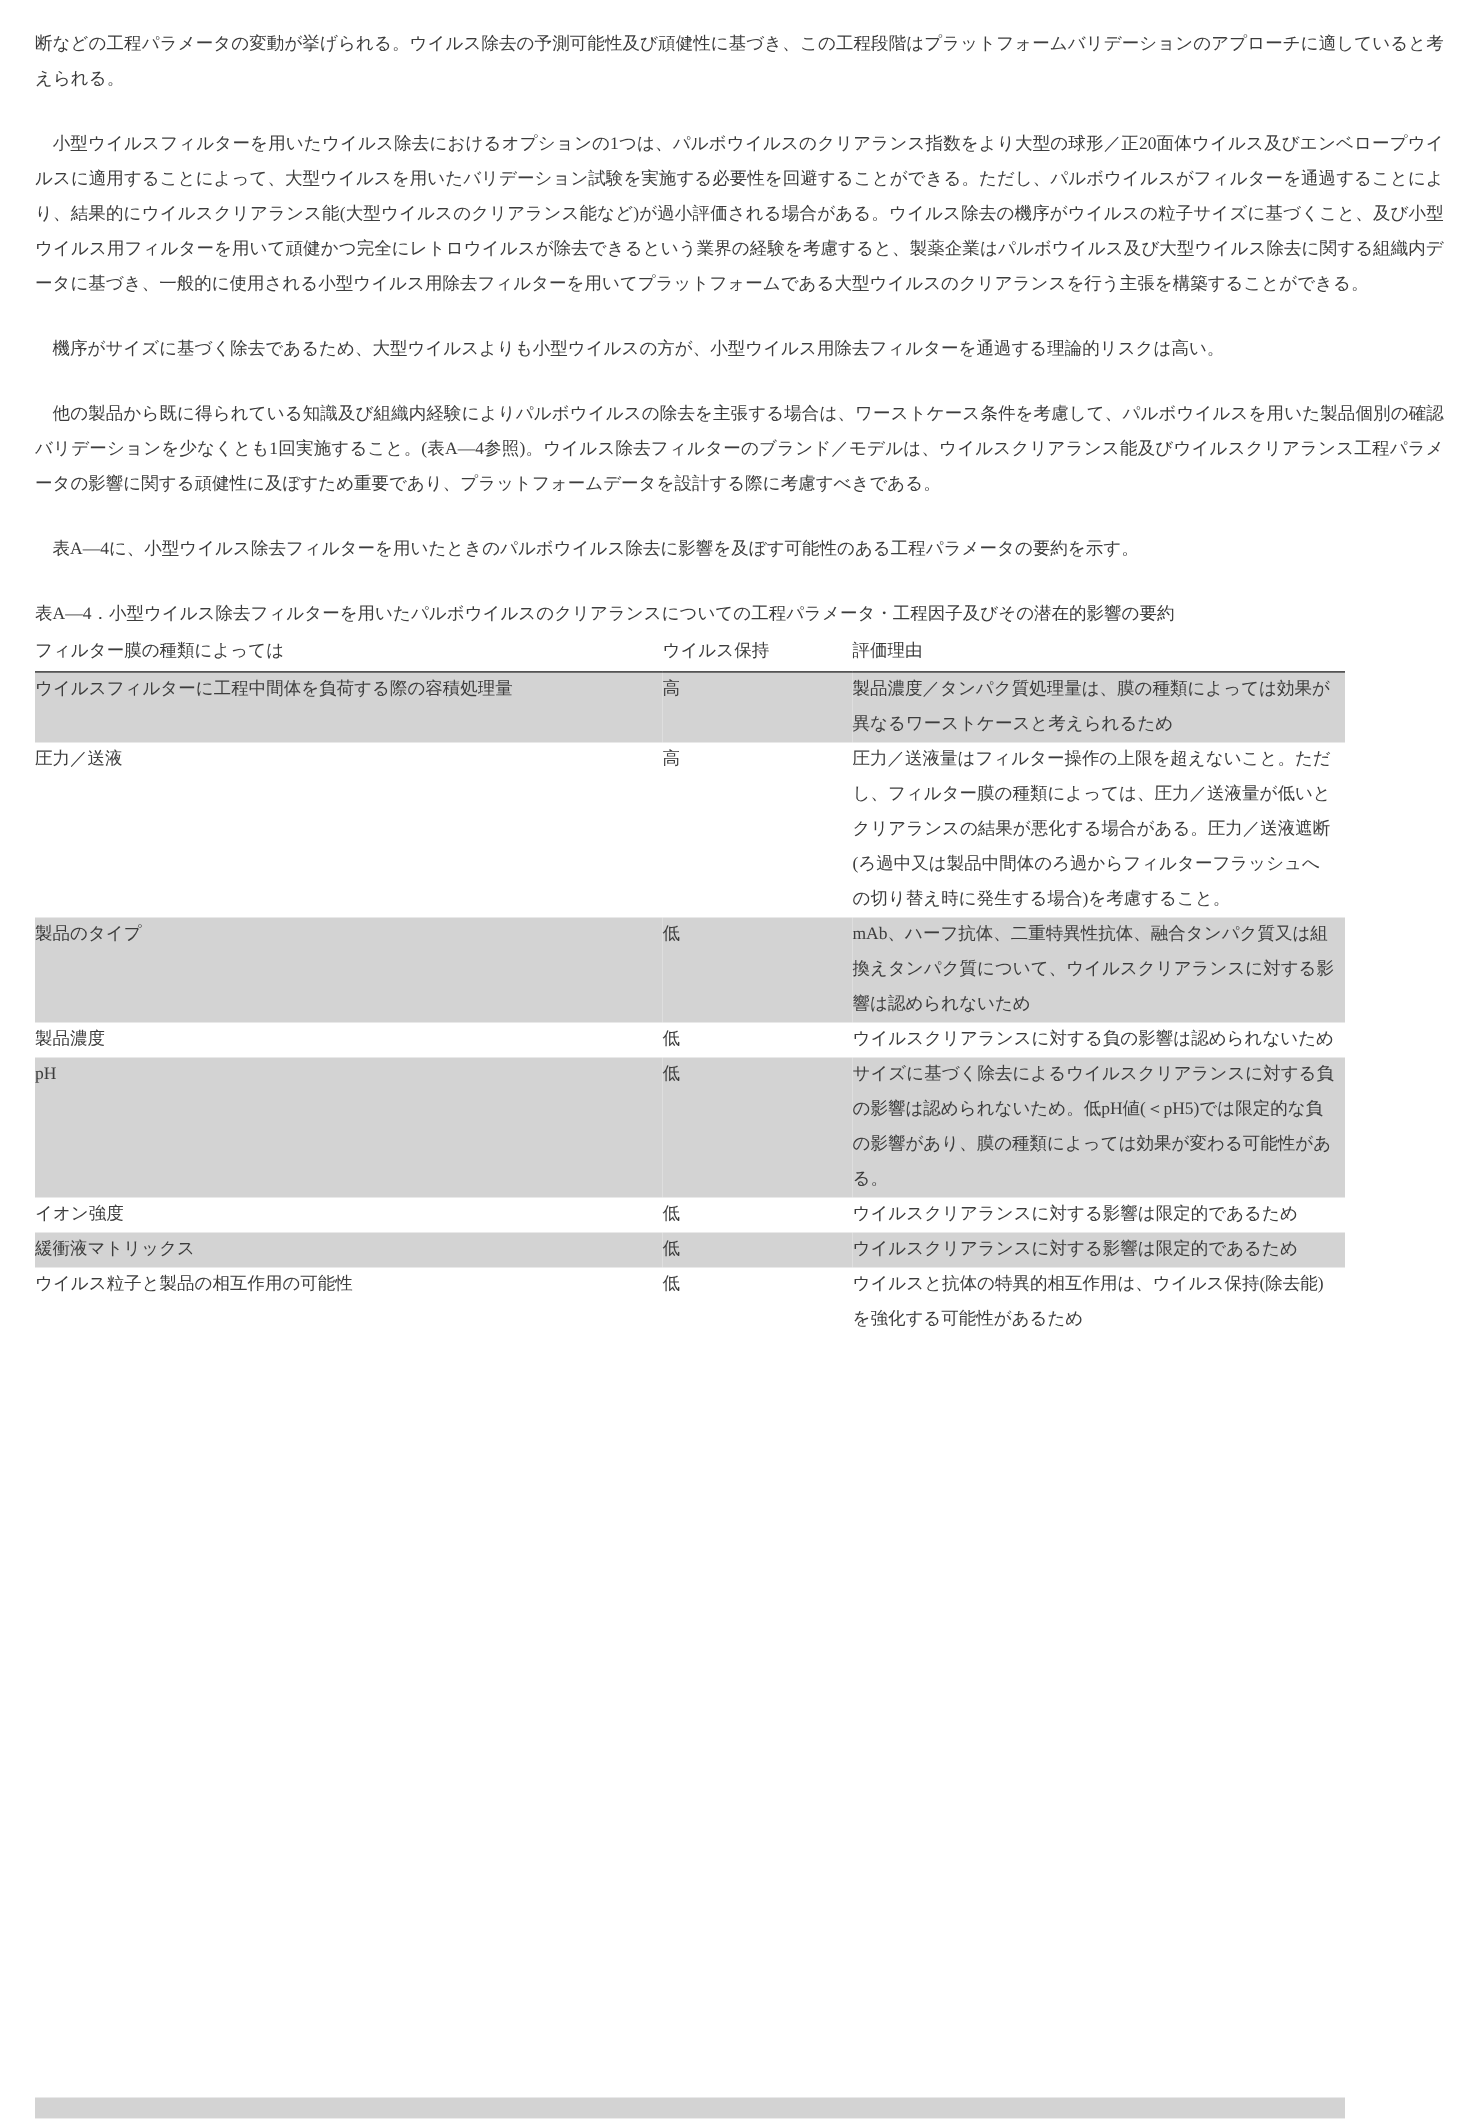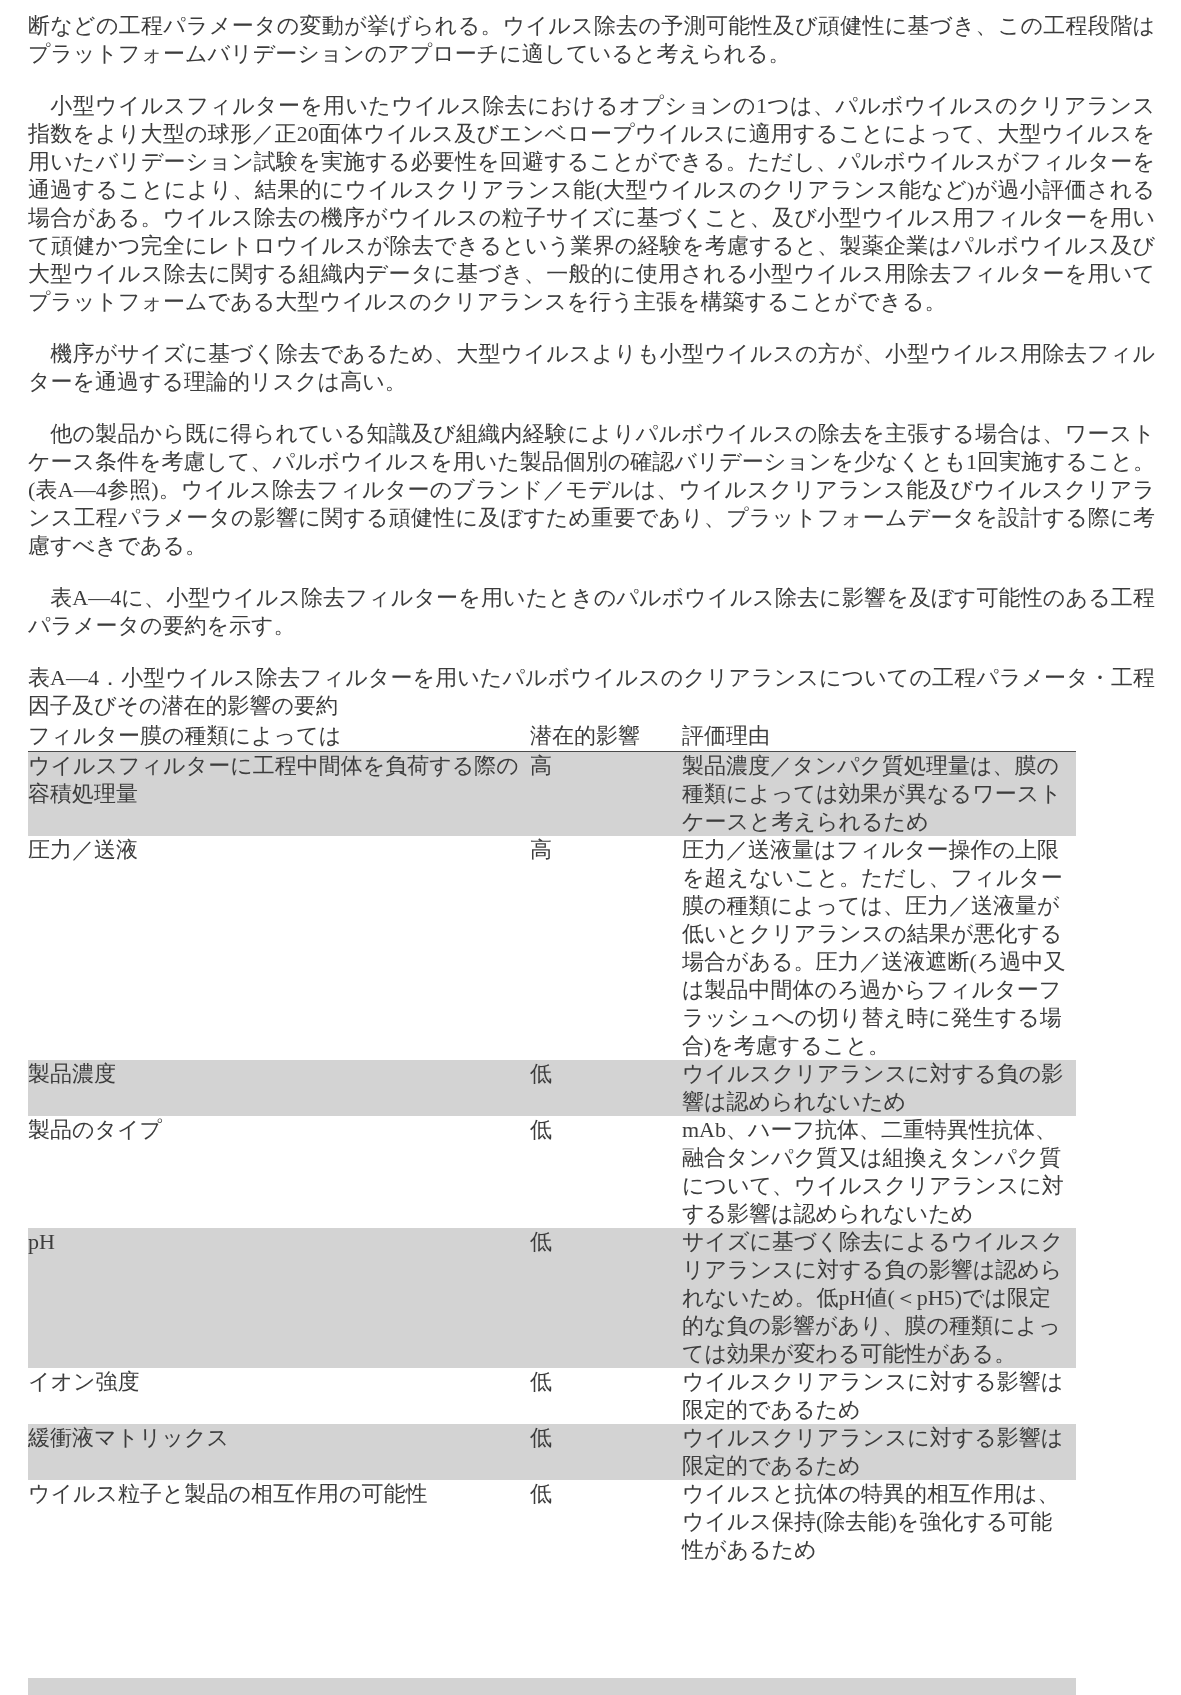--- a/index.html
+++ b/index.html
@@ -2,25 +2,25 @@
 <html lang="ja" style="--stripe: #d3d3d3;"><head>
 <meta charset="utf-8">
 <style>
   html, body { margin: 0; padding: 0; background: #ffffff; }
 
   .page {
     position: relative;
     width: 1181px;
     height: 1695px;
     box-sizing: border-box;
-    padding: 12px 26px 0 28px;
+    padding: 22px 26px 0 28px;
     background: #ffffff;
     overflow: hidden;
     font-family: "Liberation Serif", "DejaVu Serif", serif;
-    font-size: 22px;
+    font-size: 14px;
     line-height: 28px;
     color: #3c3c3c;
   }
 
   p.body-para {
     margin: 0 0 24px 0;
     text-align: justify;
   }
 
   p.table-caption {
@@ -81,44 +81,44 @@
 
   <table class="param-table">
     <colgroup>
       <col class="c-parameter">
       <col class="c-impact">
       <col class="c-reason">
     </colgroup>
     <thead>
       <tr>
         <th>フィルター膜の種類によっては</th>
-        <th>潜在的影響</th>
+        <th>ウイルス保持</th>
         <th>評価理由</th>
       </tr>
     </thead>
     <tbody>
         <tr>
           <td class="col-parameter">ウイルスフィルターに工程中間体を負荷する際の容積処理量</td>
           <td class="col-impact">高</td>
           <td class="col-reason">製品濃度／タンパク質処理量は、膜の種類によっては効果が異なるワーストケースと考えられるため</td>
         </tr>
         <tr>
           <td class="col-parameter">圧力／送液</td>
           <td class="col-impact">高</td>
           <td class="col-reason">圧力／送液量はフィルター操作の上限を超えないこと。ただし、フィルター膜の種類によっては、圧力／送液量が低いとクリアランスの結果が悪化する場合がある。圧力／送液遮断(ろ過中又は製品中間体のろ過からフィルターフラッシュへの切り替え時に発生する場合)を考慮すること。</td>
         </tr>
         <tr>
+          <td class="col-parameter">製品のタイプ</td>
+          <td class="col-impact">低</td>
+          <td class="col-reason">mAb、ハーフ抗体、二重特異性抗体、融合タンパク質又は組換えタンパク質について、ウイルスクリアランスに対する影響は認められないため</td>
+        </tr>
+        <tr>
           <td class="col-parameter">製品濃度</td>
           <td class="col-impact">低</td>
           <td class="col-reason">ウイルスクリアランスに対する負の影響は認められないため</td>
-        </tr>
-        <tr>
-          <td class="col-parameter">製品のタイプ</td>
-          <td class="col-impact">低</td>
-          <td class="col-reason">mAb、ハーフ抗体、二重特異性抗体、融合タンパク質又は組換えタンパク質について、ウイルスクリアランスに対する影響は認められないため</td>
         </tr>
         <tr>
           <td class="col-parameter">pH</td>
           <td class="col-impact">低</td>
           <td class="col-reason">サイズに基づく除去によるウイルスクリアランスに対する負の影響は認められないため。低pH値(＜pH5)では限定的な負の影響があり、膜の種類によっては効果が変わる可能性がある。</td>
         </tr>
         <tr>
           <td class="col-parameter">イオン強度</td>
           <td class="col-impact">低</td>
           <td class="col-reason">ウイルスクリアランスに対する影響は限定的であるため</td>

